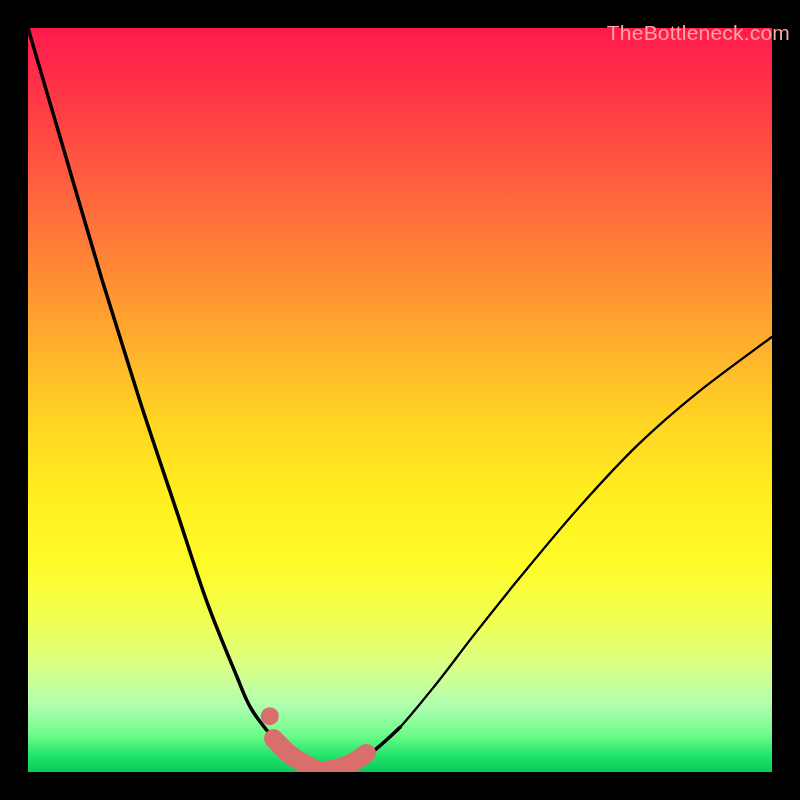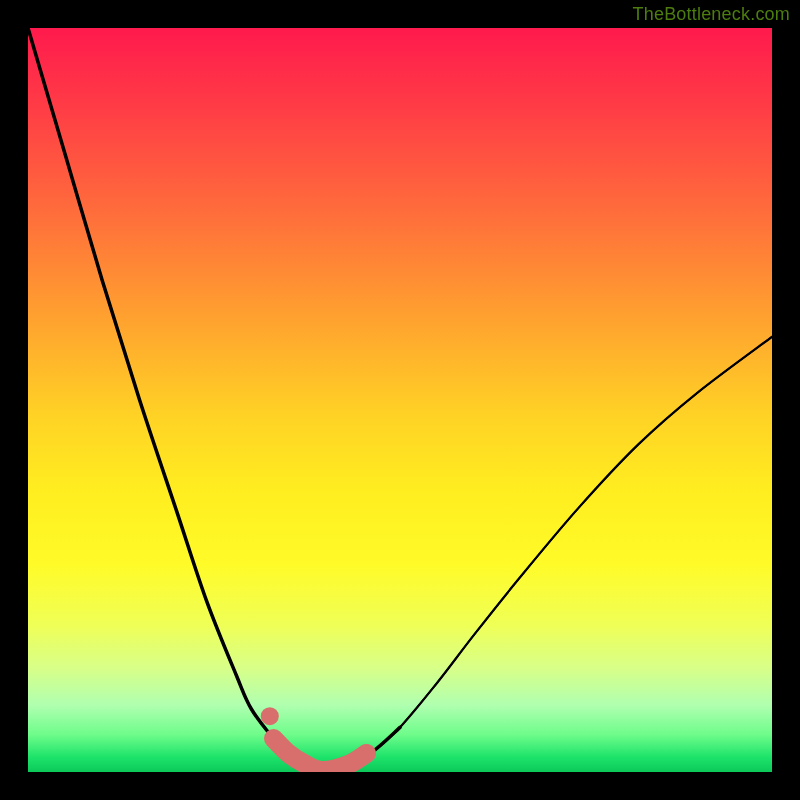--- a/index.html
+++ b/index.html
@@ -29,24 +29,24 @@
       #f0ff55 80%,
       #d8ff88 86%,
       #b0ffb0 91%,
       #6efc8a 95%,
       #1de36a 98%,
       #0cc95a 100%
     );
   }
   .watermark {
     position: absolute;
-    top: 4px;
+    top: 21px;
     right: 10px;
-    color: #4d7c0f;
-    font-size: 18px;
+    color: #fca5a5;
+    font-size: 21px;
     letter-spacing: 0.2px;
     font-weight: 500;
     user-select: none;
   }
   svg.curve {
     position: absolute;
     left: 0;
     top: 0;
     width: 744px;
     height: 744px;

